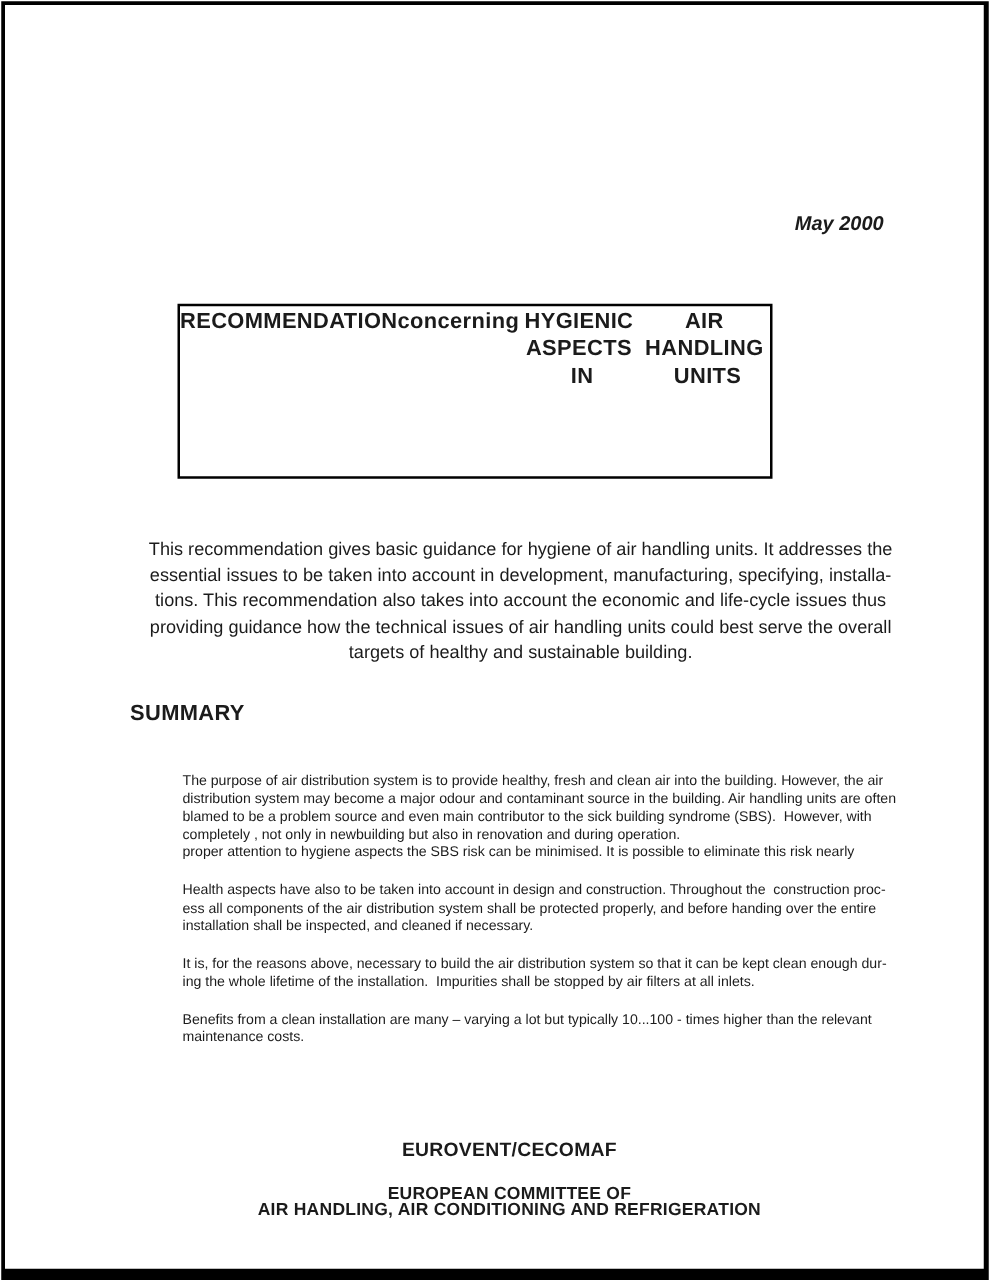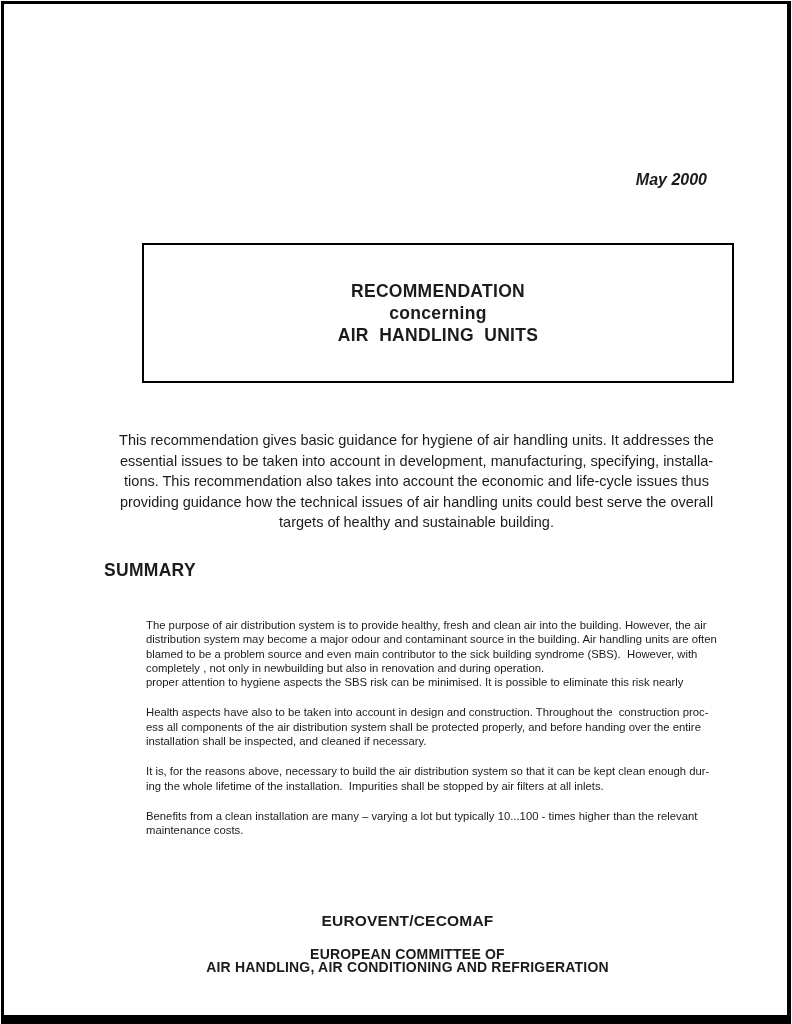--- a/index.html
+++ b/index.html
@@ -27,24 +27,23 @@
   .date {
     position: absolute;
     top: 171px; right: 85px;
     font-size: 16px;
     font-weight: bold;
     font-style: italic;
   }
   .title-box {
     position: absolute;
     left: 142px; top: 243px;
-    width: 592px; height: 140px;
+    width: 476px; height: 140px;
     border: 2px solid var(--border);
     display: flex;
-    flex-direction: column;
     justify-content: center;
     text-align: center;
     font-size: 17.5px;
     font-weight: bold;
     line-height: 22px;
     letter-spacing: 0.3px;
   }
   .abstract {
     position: absolute;
     left: 104px; top: 430px;
@@ -94,20 +93,21 @@
 <body>
 
 <div class="page">
   <div class="frame"></div>
 
   <div class="date">May 2000</div>
 
   <div class="title-box">
       <div class="jline">RECOMMENDATION</div>
       <div class="jline">concerning</div>
+      <div class="jline">HYGIENIC&nbsp; ASPECTS&nbsp; IN</div>
       <div class="jline">AIR&nbsp; HANDLING&nbsp; UNITS</div>
     </div>
 
   <div class="abstract">
       <div class="jline">This recommendation gives basic guidance for hygiene of air handling units. It addresses the</div>
       <div class="jline">essential issues to be taken into account in development, manufacturing, specifying, installa-</div>
       <div class="jline">tions. This recommendation also takes into account the economic and life-cycle issues thus</div>
       <div class="jline">providing guidance how the technical issues of air handling units could best serve the overall</div>
       <div class="jline">targets of healthy and sustainable building.</div>
     </div>

